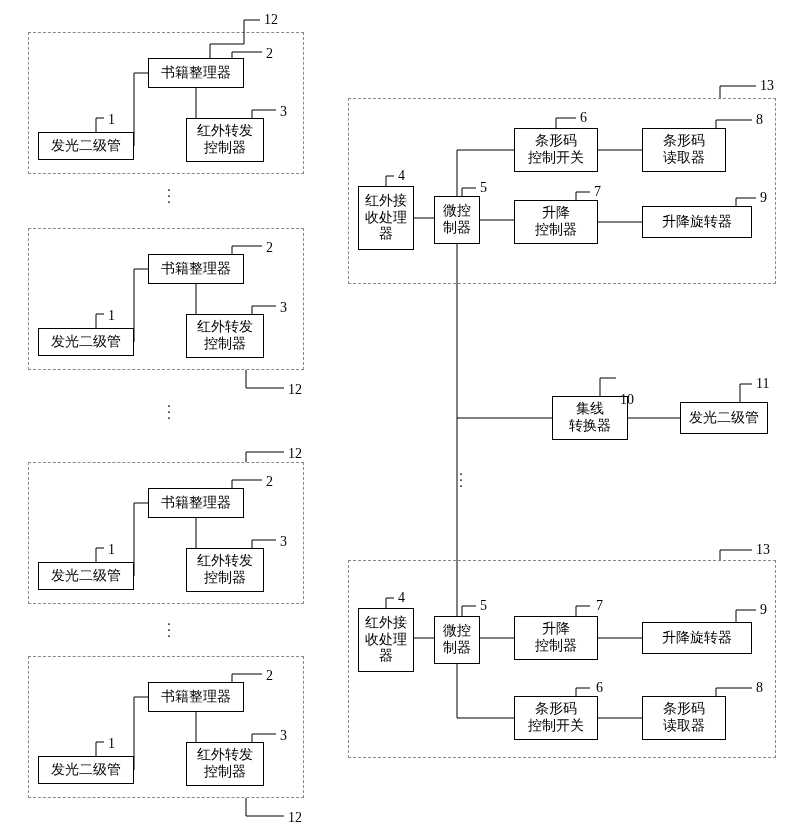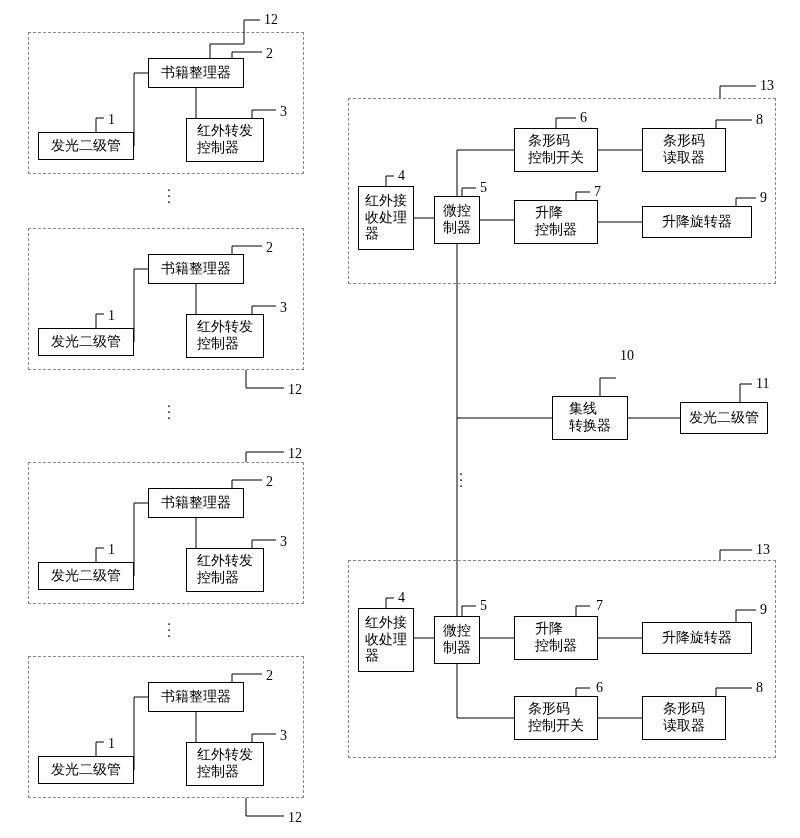--- a/index.html
+++ b/index.html
@@ -11,21 +11,21 @@
     width: 800px;
     height: 838px;
     position: relative;
     font-family: "SimSun", "Songti SC", serif;
     font-size: 14px;
     line-height: 1.2;
   }
   .node {
     position: absolute;
     border: 1px solid #000;
-    text-align: left;
+    text-align: center;
     display: flex;
     align-items: center;
     justify-content: center;
     box-sizing: border-box;
     background: #fff;
     padding: 9px 4px;
   }
   .lbl {
     position: absolute;
     font-size: 14px;
@@ -156,21 +156,21 @@
 <div class="lbl" style="left:288px; top:810px;">12</div>
 
 <div class="lbl" style="left:760px; top:78px;">13</div>
 <div class="lbl" style="left:580px; top:110px;">6</div>
 <div class="lbl" style="left:756px; top:112px;">8</div>
 <div class="lbl" style="left:398px; top:168px;">4</div>
 <div class="lbl" style="left:480px; top:180px;">5</div>
 <div class="lbl" style="left:594px; top:184px;">7</div>
 <div class="lbl" style="left:760px; top:190px;">9</div>
 
-<div class="lbl" style="left:620px; top:348px;text-align:right;">10</div>
+<div class="lbl" style="left:620px; top:392px;text-align:right;">10</div>
 <div class="lbl" style="left:756px; top:376px;">11</div>
 
 <div class="lbl" style="left:756px; top:542px;">13</div>
 <div class="lbl" style="left:398px; top:590px;">4</div>
 <div class="lbl" style="left:480px; top:598px;">5</div>
 <div class="lbl" style="left:596px; top:598px;">7</div>
 <div class="lbl" style="left:760px; top:602px;">9</div>
 <div class="lbl" style="left:596px; top:680px;">6</div>
 <div class="lbl" style="left:756px; top:680px;">8</div>
 

